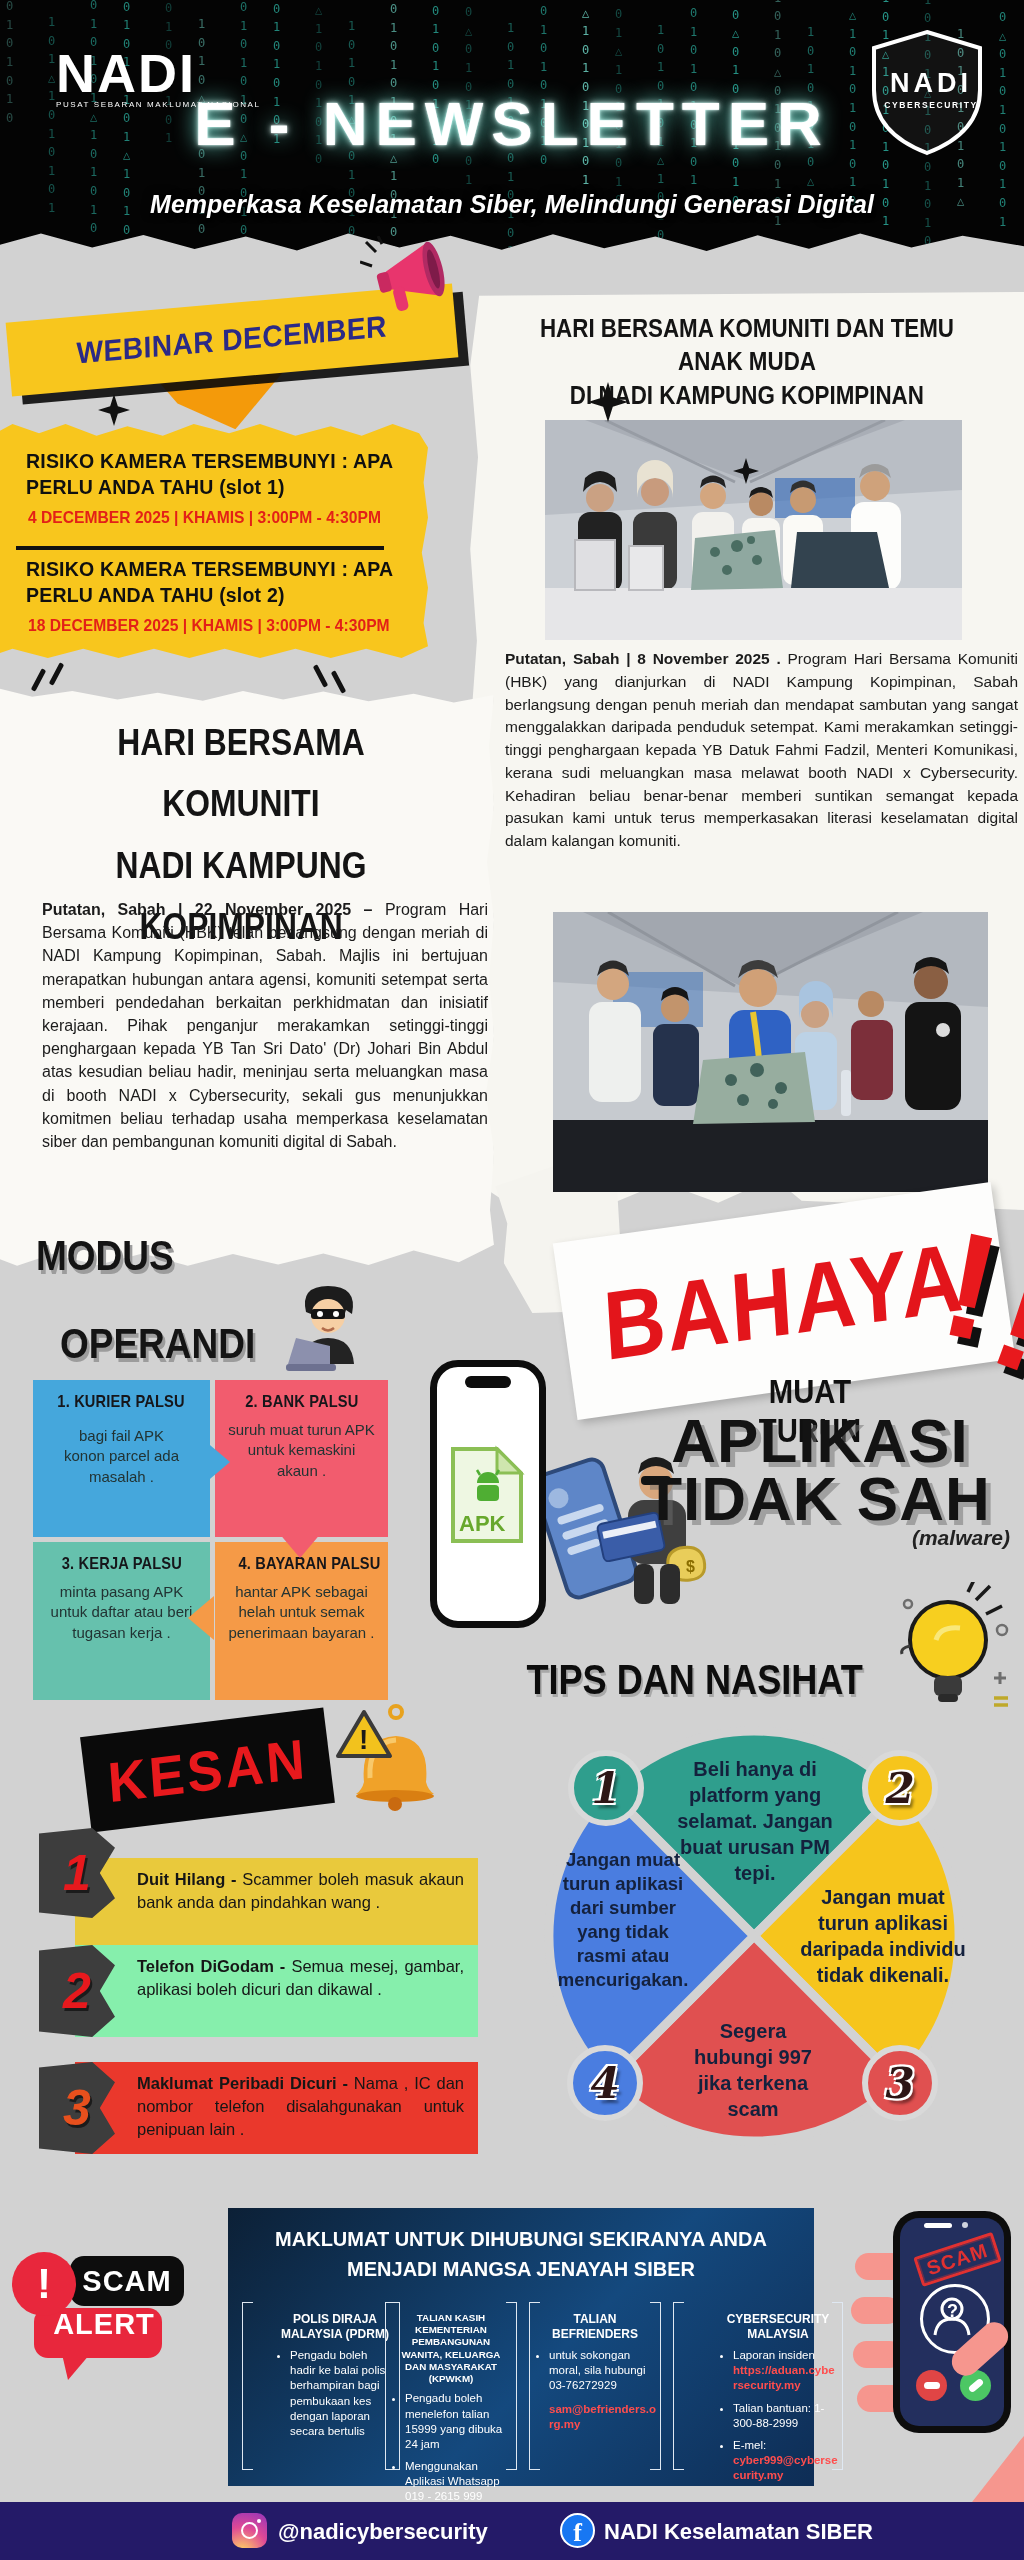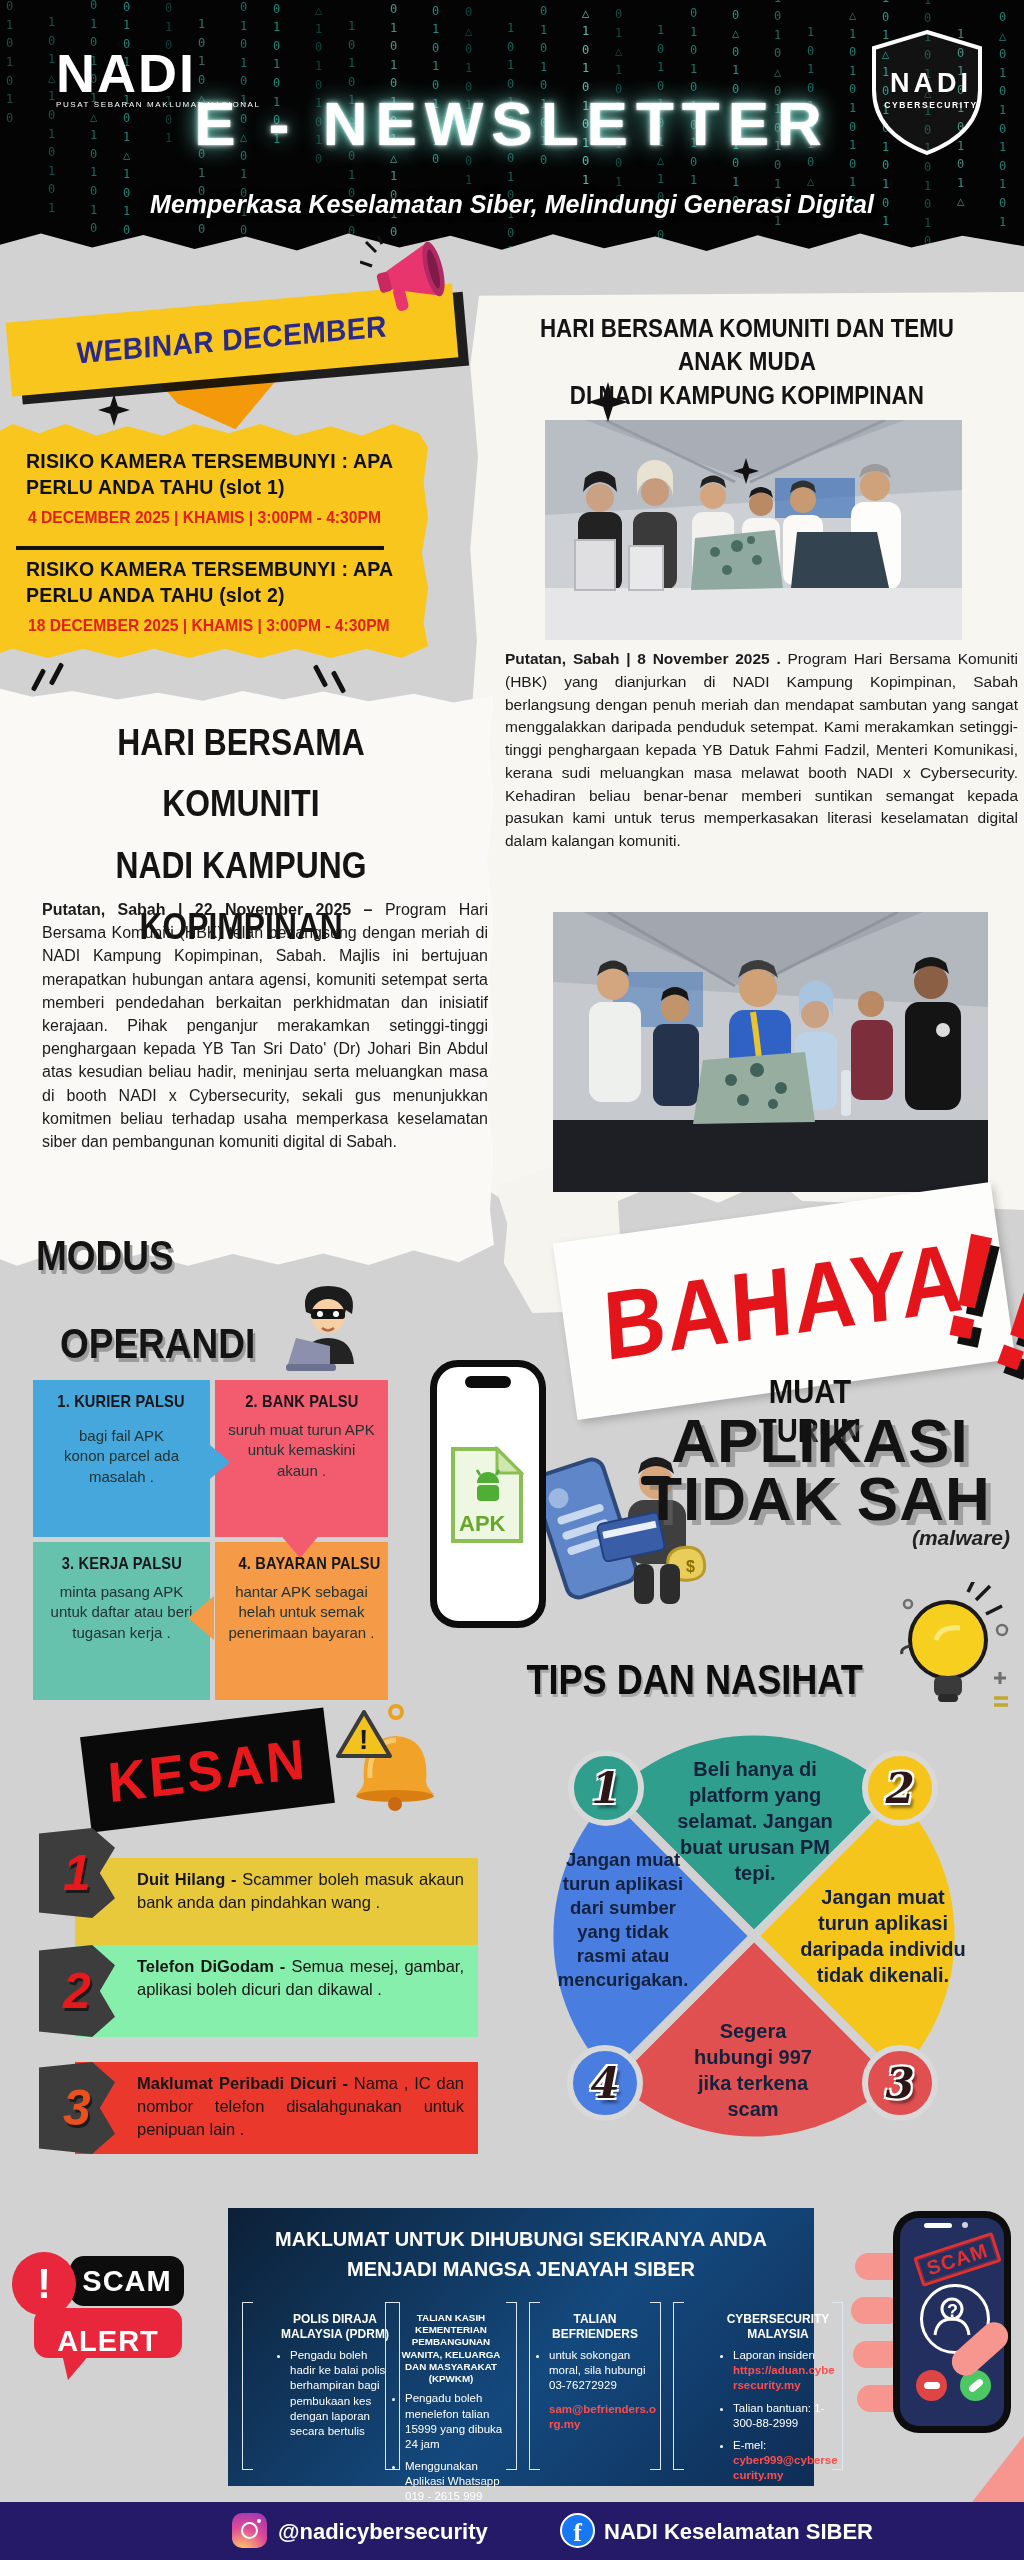--- a/index.html
+++ b/index.html
@@ -141,22 +141,22 @@
   #rib3{top:2062px;height:92px;background:#ea382c;}
   #flag1{top:1828px;height:90px;color:#e8191d;text-shadow:2px 3px 0 rgba(0,0,0,.55);}
   #flag2{top:1945px;height:92px;color:#e8191d;text-shadow:2px 3px 0 rgba(0,0,0,.55);}
   #flag3{top:2062px;height:92px;color:#e8501d;text-shadow:2px 3px 0 rgba(0,0,0,.55);}
 
   
   #sa-circle{left:12px;top:2252px;width:64px;height:64px;border-radius:50%;background:#e8273c;z-index:3;
     display:flex;align-items:center;justify-content:center;color:#fff;font-size:42px;font-weight:900;}
   #sa-scam{left:70px;top:2256px;width:114px;height:50px;background:#0d0d0d;border-radius:14px;z-index:2;
     display:flex;align-items:center;justify-content:center;color:#fff;font-size:29px;font-weight:800;letter-spacing:1px;}
-  #sa-alert{left:34px;top:2308px;width:148px;height:50px;background:#e8273c;border-radius:14px;z-index:2;
-    display:flex;align-items:flex-end;justify-content:center;color:#fff;font-size:29px;font-weight:800;letter-spacing:1px;}
+  #sa-alert{left:34px;top:2308px;width:116px;height:50px;background:#e8273c;border-radius:14px;z-index:2;
+    display:flex;align-items:flex-start;justify-content:center;color:#fff;font-size:29px;font-weight:800;letter-spacing:1px;padding-left:12px;}
   #sa-tail{left:62px;top:2354px;width:0;height:0;z-index:1;
     border-left:6px solid transparent;border-right:22px solid transparent;border-top:26px solid #e8273c;}
 
   
   #contact{left:228px;top:2208px;width:586px;height:278px;z-index:2;
     background:linear-gradient(135deg,#0c2036 0%,#14497e 55%,#0e2d55 100%);}
   #contact-title{position:absolute;left:30px;top:16px;width:526px;text-align:center;color:#fff;
     font-size:20px;font-weight:800;line-height:1.5;}
   .ccol{position:absolute;top:94px;height:168px;color:#fff;}
   .ccol .bkt-l{position:absolute;left:0;top:0;bottom:0;width:10px;border:1.6px solid #dfe8f2;border-right:none;}

